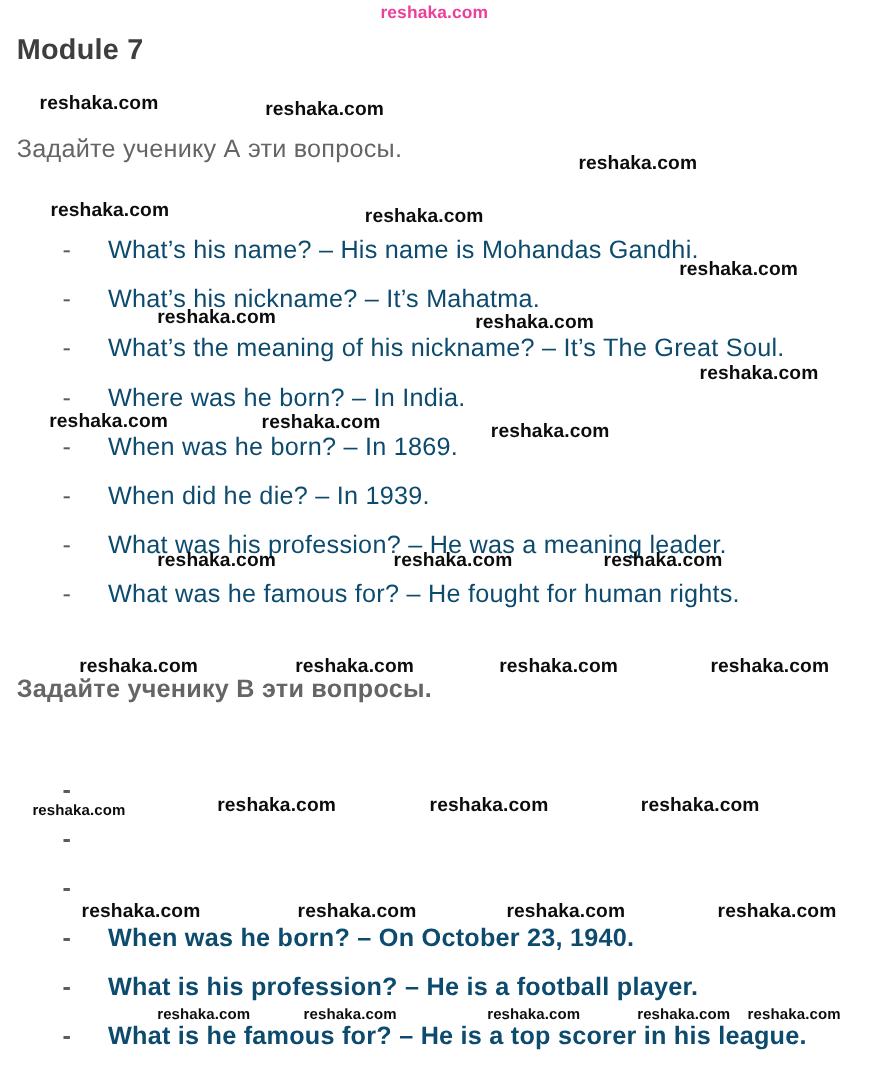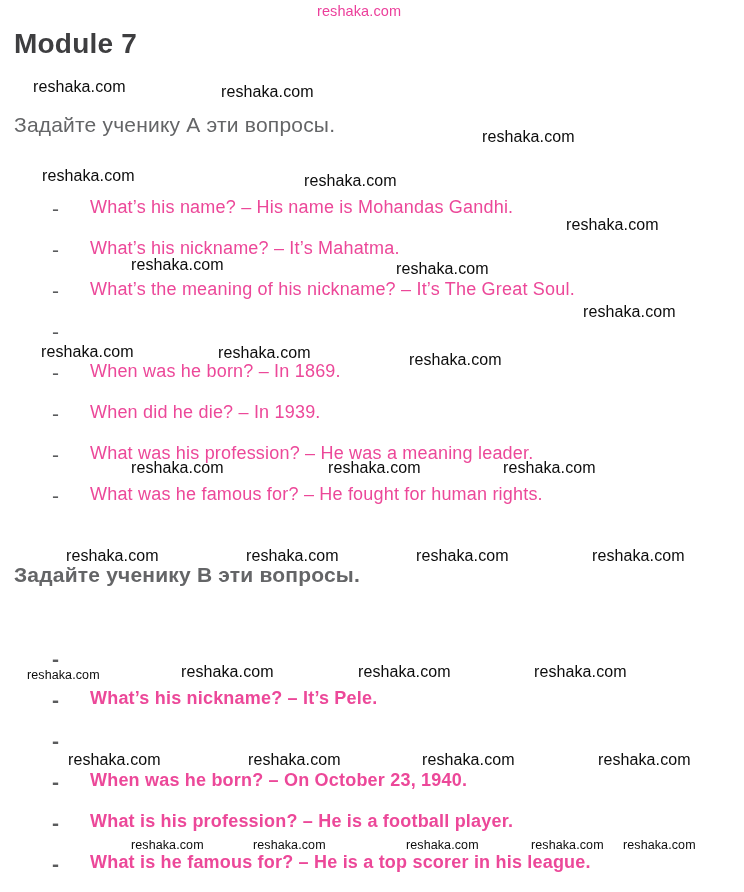--- a/index.html
+++ b/index.html
@@ -10,44 +10,44 @@
     overflow: hidden;
   }
   .page {
     position: relative;
     width: 744px; height: 892px;
     background: #ffffff;
     overflow: hidden;
   }
   .heading {
     position: absolute; left: 14px; top: 28px;
-    font-size: 28px; font-weight: bold; color: #3e3e40;
+    font-size: 24px; font-weight: bold; color: #3e3e40;
     letter-spacing: 0.2px;
   }
   .qa-section { position: absolute; left: 0; width: 744px; }
   .instruction {
     position: absolute; left: 14px; top: 0;
     font-size: 21px; color: #646567; letter-spacing: 0.2px;
     white-space: nowrap;
   }
   .qa-list { position: absolute; left: 0; top: 84px; width: 744px; }
   .qa-row { position: relative; height: 41px; }
   .dash {
     position: absolute; left: 52px; top: 0;
     font-size: 21px; color: #5a5b5d;
   }
   .qa-text {
     position: absolute; left: 90px; top: 0;
-    font-size: 18px; color: #ec4899; letter-spacing: 0.2px;
+    font-size: 21px; color: #0c4a6e; letter-spacing: 0.2px;
     white-space: nowrap;
   }
   .watermark-layer { position: absolute; inset: 0; pointer-events: none; }
   .wm {
     position: absolute;
-    font-weight: normal;
+    font-weight: bold;
     font-size: 16px;
     color: #0c0c0c;
     white-space: nowrap;
     letter-spacing: 0.1px;
   }
   .wm.small { font-size: 12.5px; }
   .wm.pink  { font-size: 14.5px; color: #ec3f9b; }
 </style>
 </head>
 <body>
@@ -66,20 +66,21 @@
         <div class="qa-row">
     <span class="dash">-</span>
     <span class="qa-text">What’s his nickname? – It’s Mahatma.</span>
   </div>
         <div class="qa-row">
     <span class="dash">-</span>
     <span class="qa-text">What’s the meaning of his nickname? – It’s The Great Soul.</span>
   </div>
         <div class="qa-row">
     <span class="dash">-</span>
+    <span class="qa-text">Where was he born? – In India.</span>
   </div>
         <div class="qa-row">
     <span class="dash">-</span>
     <span class="qa-text">When was he born? – In 1869.</span>
   </div>
         <div class="qa-row">
     <span class="dash">-</span>
     <span class="qa-text">When did he die? – In 1939.</span>
   </div>
         <div class="qa-row">
@@ -94,21 +95,20 @@
   </section>
 
   <section class="qa-section" style="top: 563px; height: 330px; font-weight: bold;">
     <div class="instruction">Задайте ученику В эти вопросы.</div>
     <div class="qa-list">
         <div class="qa-row">
     <span class="dash">-</span>
   </div>
         <div class="qa-row">
     <span class="dash">-</span>
-    <span class="qa-text">What’s his nickname? – It’s Pele.</span>
   </div>
         <div class="qa-row">
     <span class="dash">-</span>
   </div>
         <div class="qa-row">
     <span class="dash">-</span>
     <span class="qa-text">When was he born? – On October 23, 1940.</span>
   </div>
         <div class="qa-row">
     <span class="dash">-</span>

